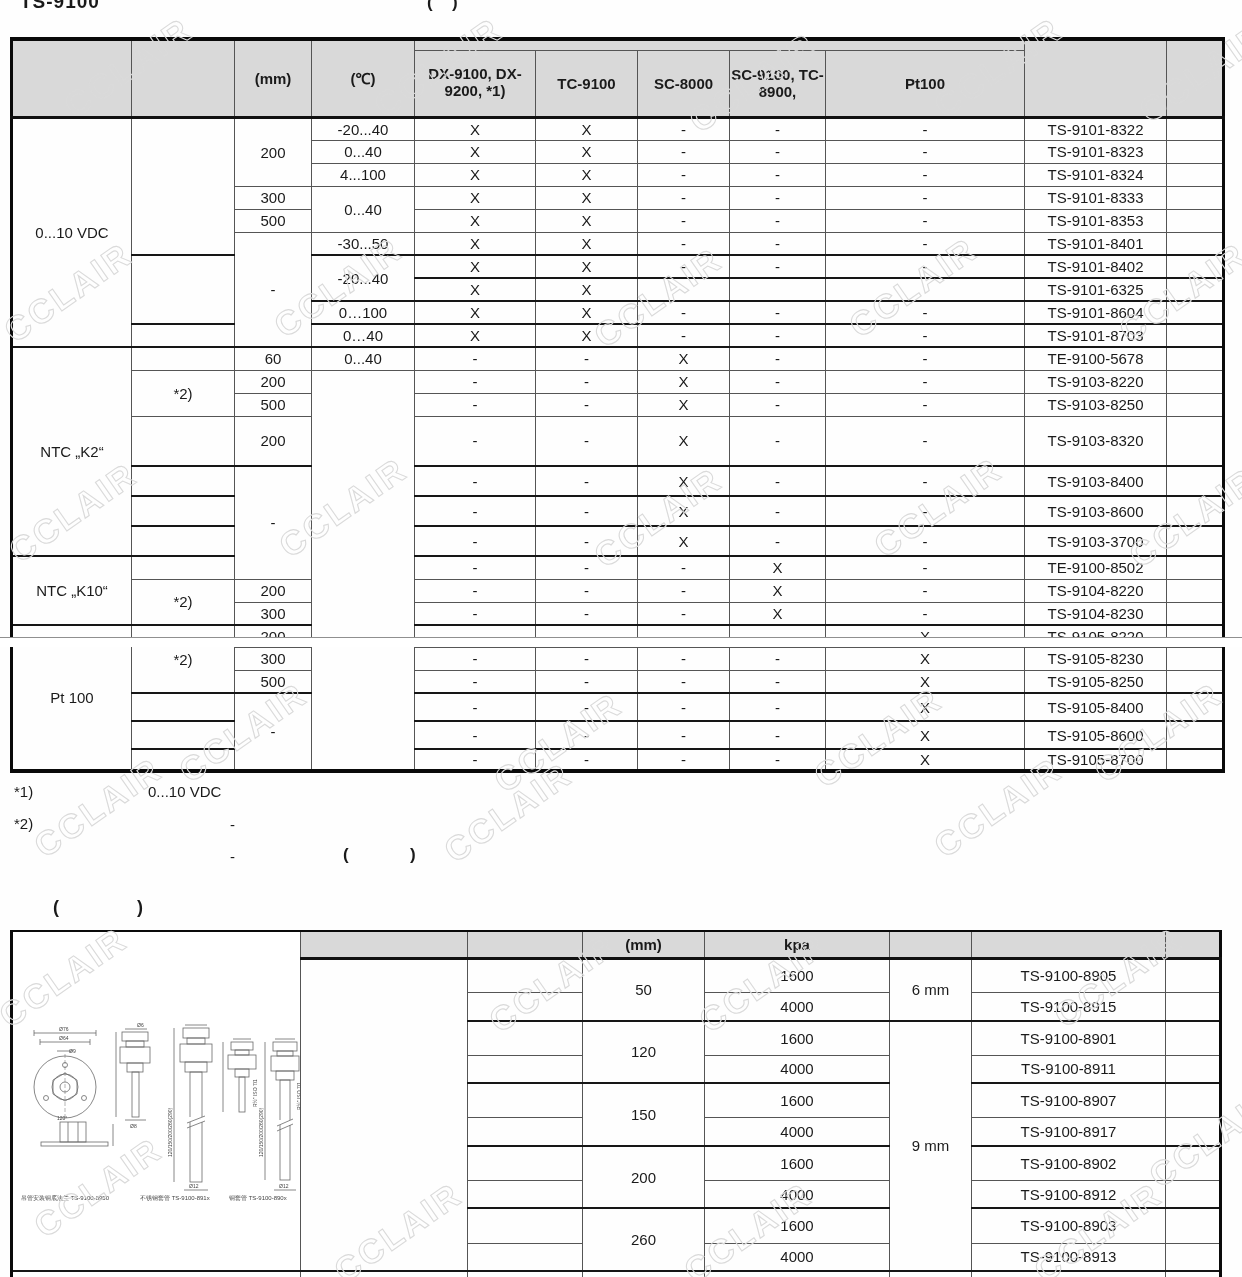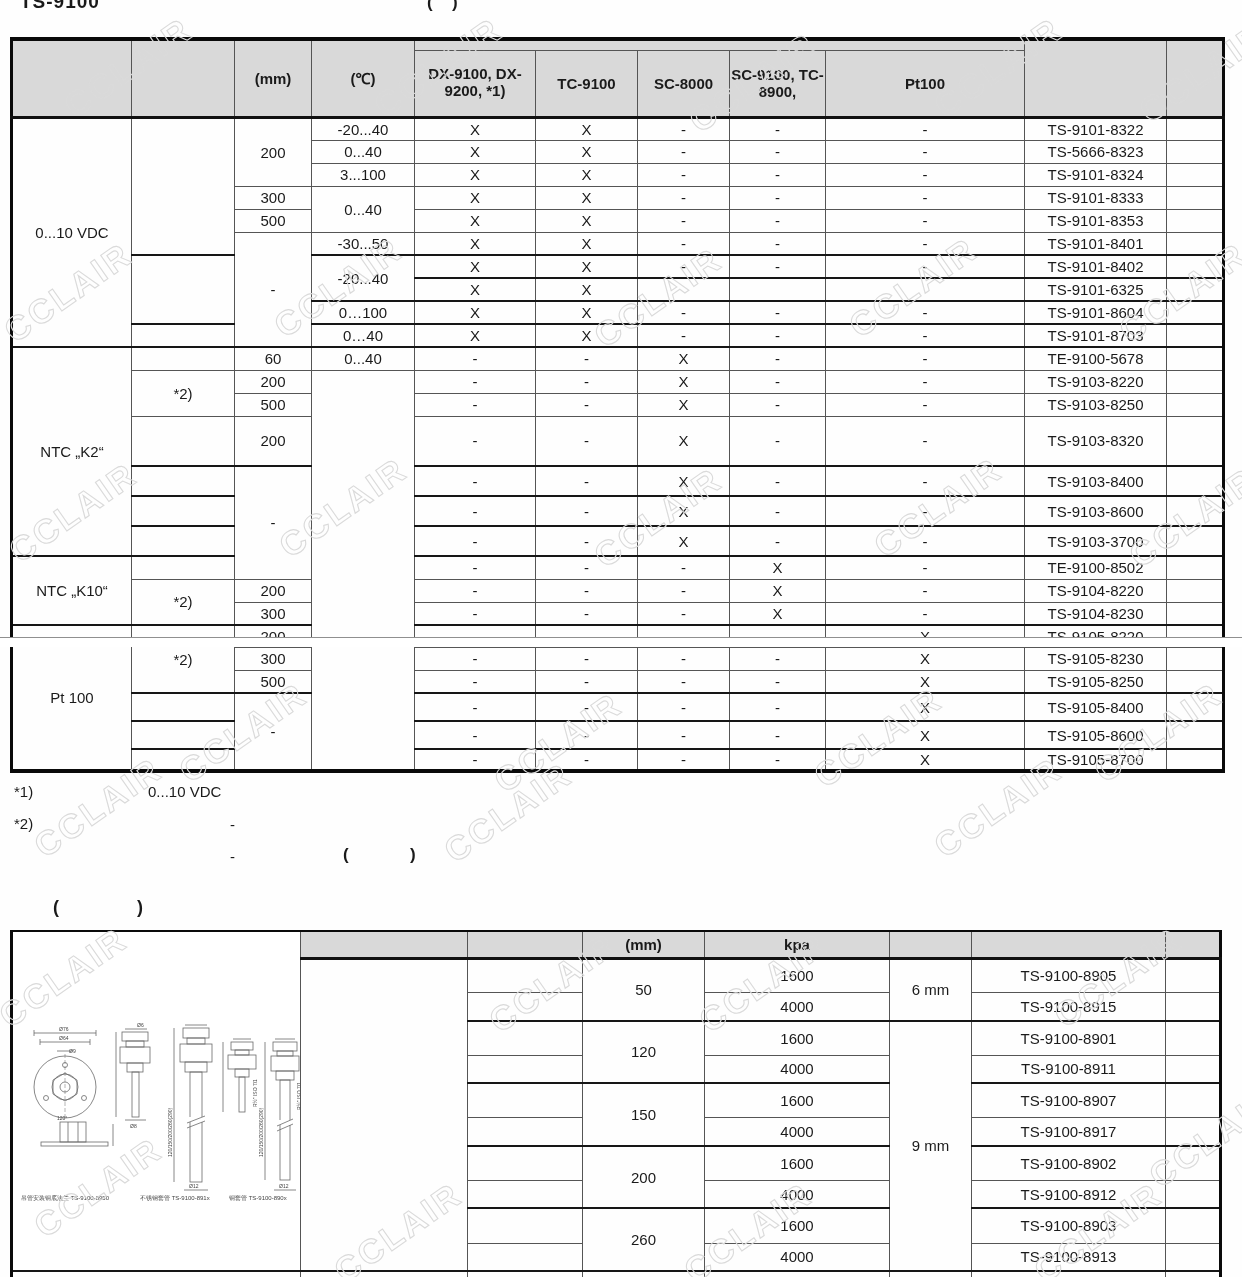--- a/index.html
+++ b/index.html
@@ -116,25 +116,25 @@
           <td class="code">TS-9101-8322</td>
           <td></td>
         </tr>
         <tr>
           <td>0...40</td>
           <td>X</td>
           <td>X</td>
           <td>-</td>
           <td>-</td>
           <td>-</td>
-          <td class="code">TS-5666-8323</td>
-          <td></td>
-        </tr>
-        <tr>
-          <td>3...100</td>
+          <td class="code">TS-9101-8323</td>
+          <td></td>
+        </tr>
+        <tr>
+          <td>4...100</td>
           <td>X</td>
           <td>X</td>
           <td>-</td>
           <td>-</td>
           <td>-</td>
           <td class="code">TS-9101-8324</td>
           <td></td>
         </tr>
         <tr>
           <td>300</td>

